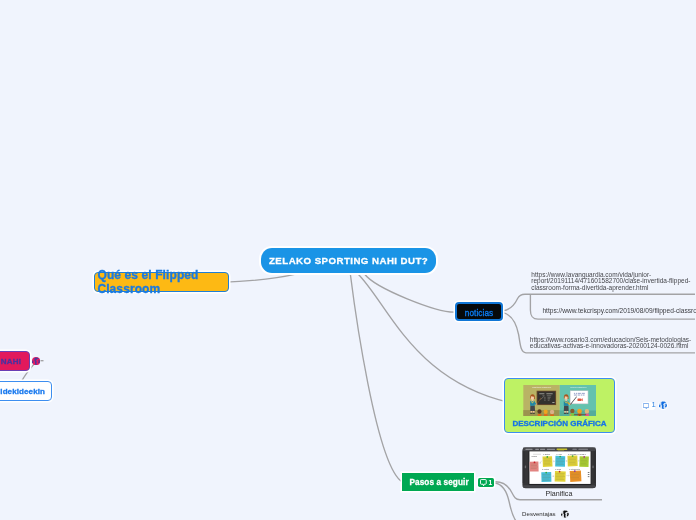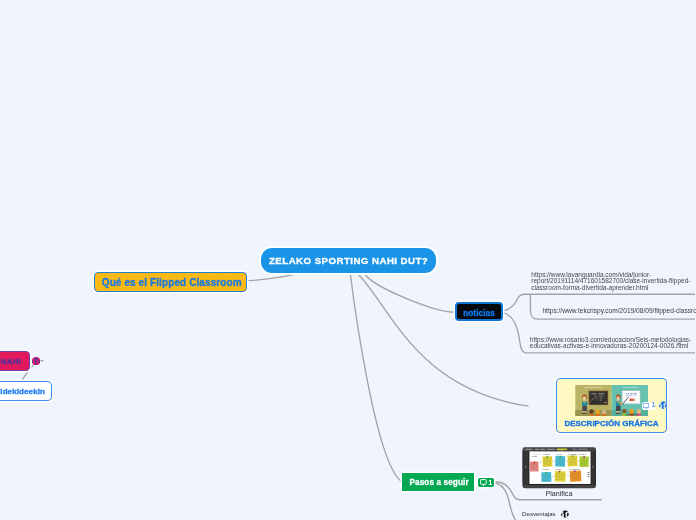--- a/index.html
+++ b/index.html
@@ -9,36 +9,36 @@
   #canvas{position:relative;transform:translateZ(0);width:696px;height:520px;overflow:hidden;}
   #links{position:absolute;left:0;top:0;width:696px;height:520px;}
   .node{position:absolute;box-sizing:border-box;display:flex;align-items:center;justify-content:center;}
   .txtnode{position:absolute;box-sizing:border-box;}
 
   
   .root{left:260.8px;top:247.9px;width:175.2px;height:25.2px;border-radius:11px;background:#1a94e6;
         color:#fff;font-size:9.7px;font-weight:bold;letter-spacing:.45px;text-indent:.45px;-webkit-text-stroke:.28px #fff;
         box-shadow:0 0 0 2px #fff;}
   
-  .que-es{left:94px;top:271.5px;width:153px;height:20.5px;border-radius:4px;background:#fdb914;
-          border:1.5px solid #1f7fd6;color:#1a7ae0;font-size:10px;font-weight:bold;letter-spacing:.1px;text-indent:.1px;-webkit-text-stroke:.32px #1a7ae0;padding:0.6px 0 0 2.4px;
+  .que-es{left:94px;top:271.5px;width:135px;height:20.5px;border-radius:4px;background:#fdb914;
+          border:1.5px solid #1f7fd6;color:#1a7ae0;font-size:12px;font-weight:bold;letter-spacing:.1px;text-indent:.1px;-webkit-text-stroke:.32px #1a7ae0;padding:0.6px 0 0 2.4px;
           box-shadow:0 0 0 1.5px #fff;}
   
     .noticias{left:455.3px;top:302.2px;width:47.4px;height:19.2px;border-radius:4px;background:#06090b;
-            border:2px solid #1076d6;color:#0c7bf0;font-size:8.2px;font-weight:bold;letter-spacing:.1px;text-indent:.1px;-webkit-text-stroke:.32px #0c7bf0;padding-top:3.4px;
+            border:2px solid #1076d6;color:#0c7bf0;font-size:8.2px;font-weight:normal;letter-spacing:.1px;text-indent:.1px;-webkit-text-stroke:.32px #0c7bf0;padding-top:3.4px;
             box-shadow:0 0 0 1.5px #fff;}
 
   
   .url1{left:531.3px;top:271.6px;width:164px;font-size:6.5px;line-height:6.5px;color:#46474c;}
     .url2{left:542.4px;top:307.6px;width:200px;font-size:6.6px;line-height:6.5px;color:#3b3c41;
         white-space:nowrap;}
   .url3{left:529.8px;top:336.5px;width:164px;font-size:6.5px;line-height:6.5px;color:#46474c;}
 
   
-  .desc{left:556px;top:378.4px;width:111px;height:54.2px;border-radius:4px;background:#fef9c3;
+  .desc{left:504px;top:378.4px;width:111px;height:54.2px;border-radius:4px;background:#bef264;
         border:1.5px solid #3d8ef0;box-shadow:0 0 0 1.5px #fff;}
   .desc-inner{width:100%;height:100%;display:flex;flex-direction:column;align-items:center;}
   .desc-img{width:73.5px;height:31.5px;margin-top:5.6px;line-height:0;}
   .desc-label{color:#1573e8;font-size:8px;font-weight:bold;letter-spacing:0px;margin-top:2.6px;-webkit-text-stroke:.3px #1573e8;}
 
   .desc-badges{position:absolute;left:643.3px;top:401.4px;height:8.2px;display:flex;align-items:center;}
   .desc-badges:before{content:"";position:absolute;left:-1.8px;top:0.4px;width:13.6px;height:8.4px;border-radius:2.5px;background:#fff;}
   .desc-badges>span{position:relative;}
   .badge-globe:after{content:"";position:absolute;left:-0.6px;top:-0.4px;width:9.4px;height:9px;border-radius:50%;background:#fff;z-index:-1;}
   .badge-comment{line-height:0;display:block;margin-top:1.5px;}

